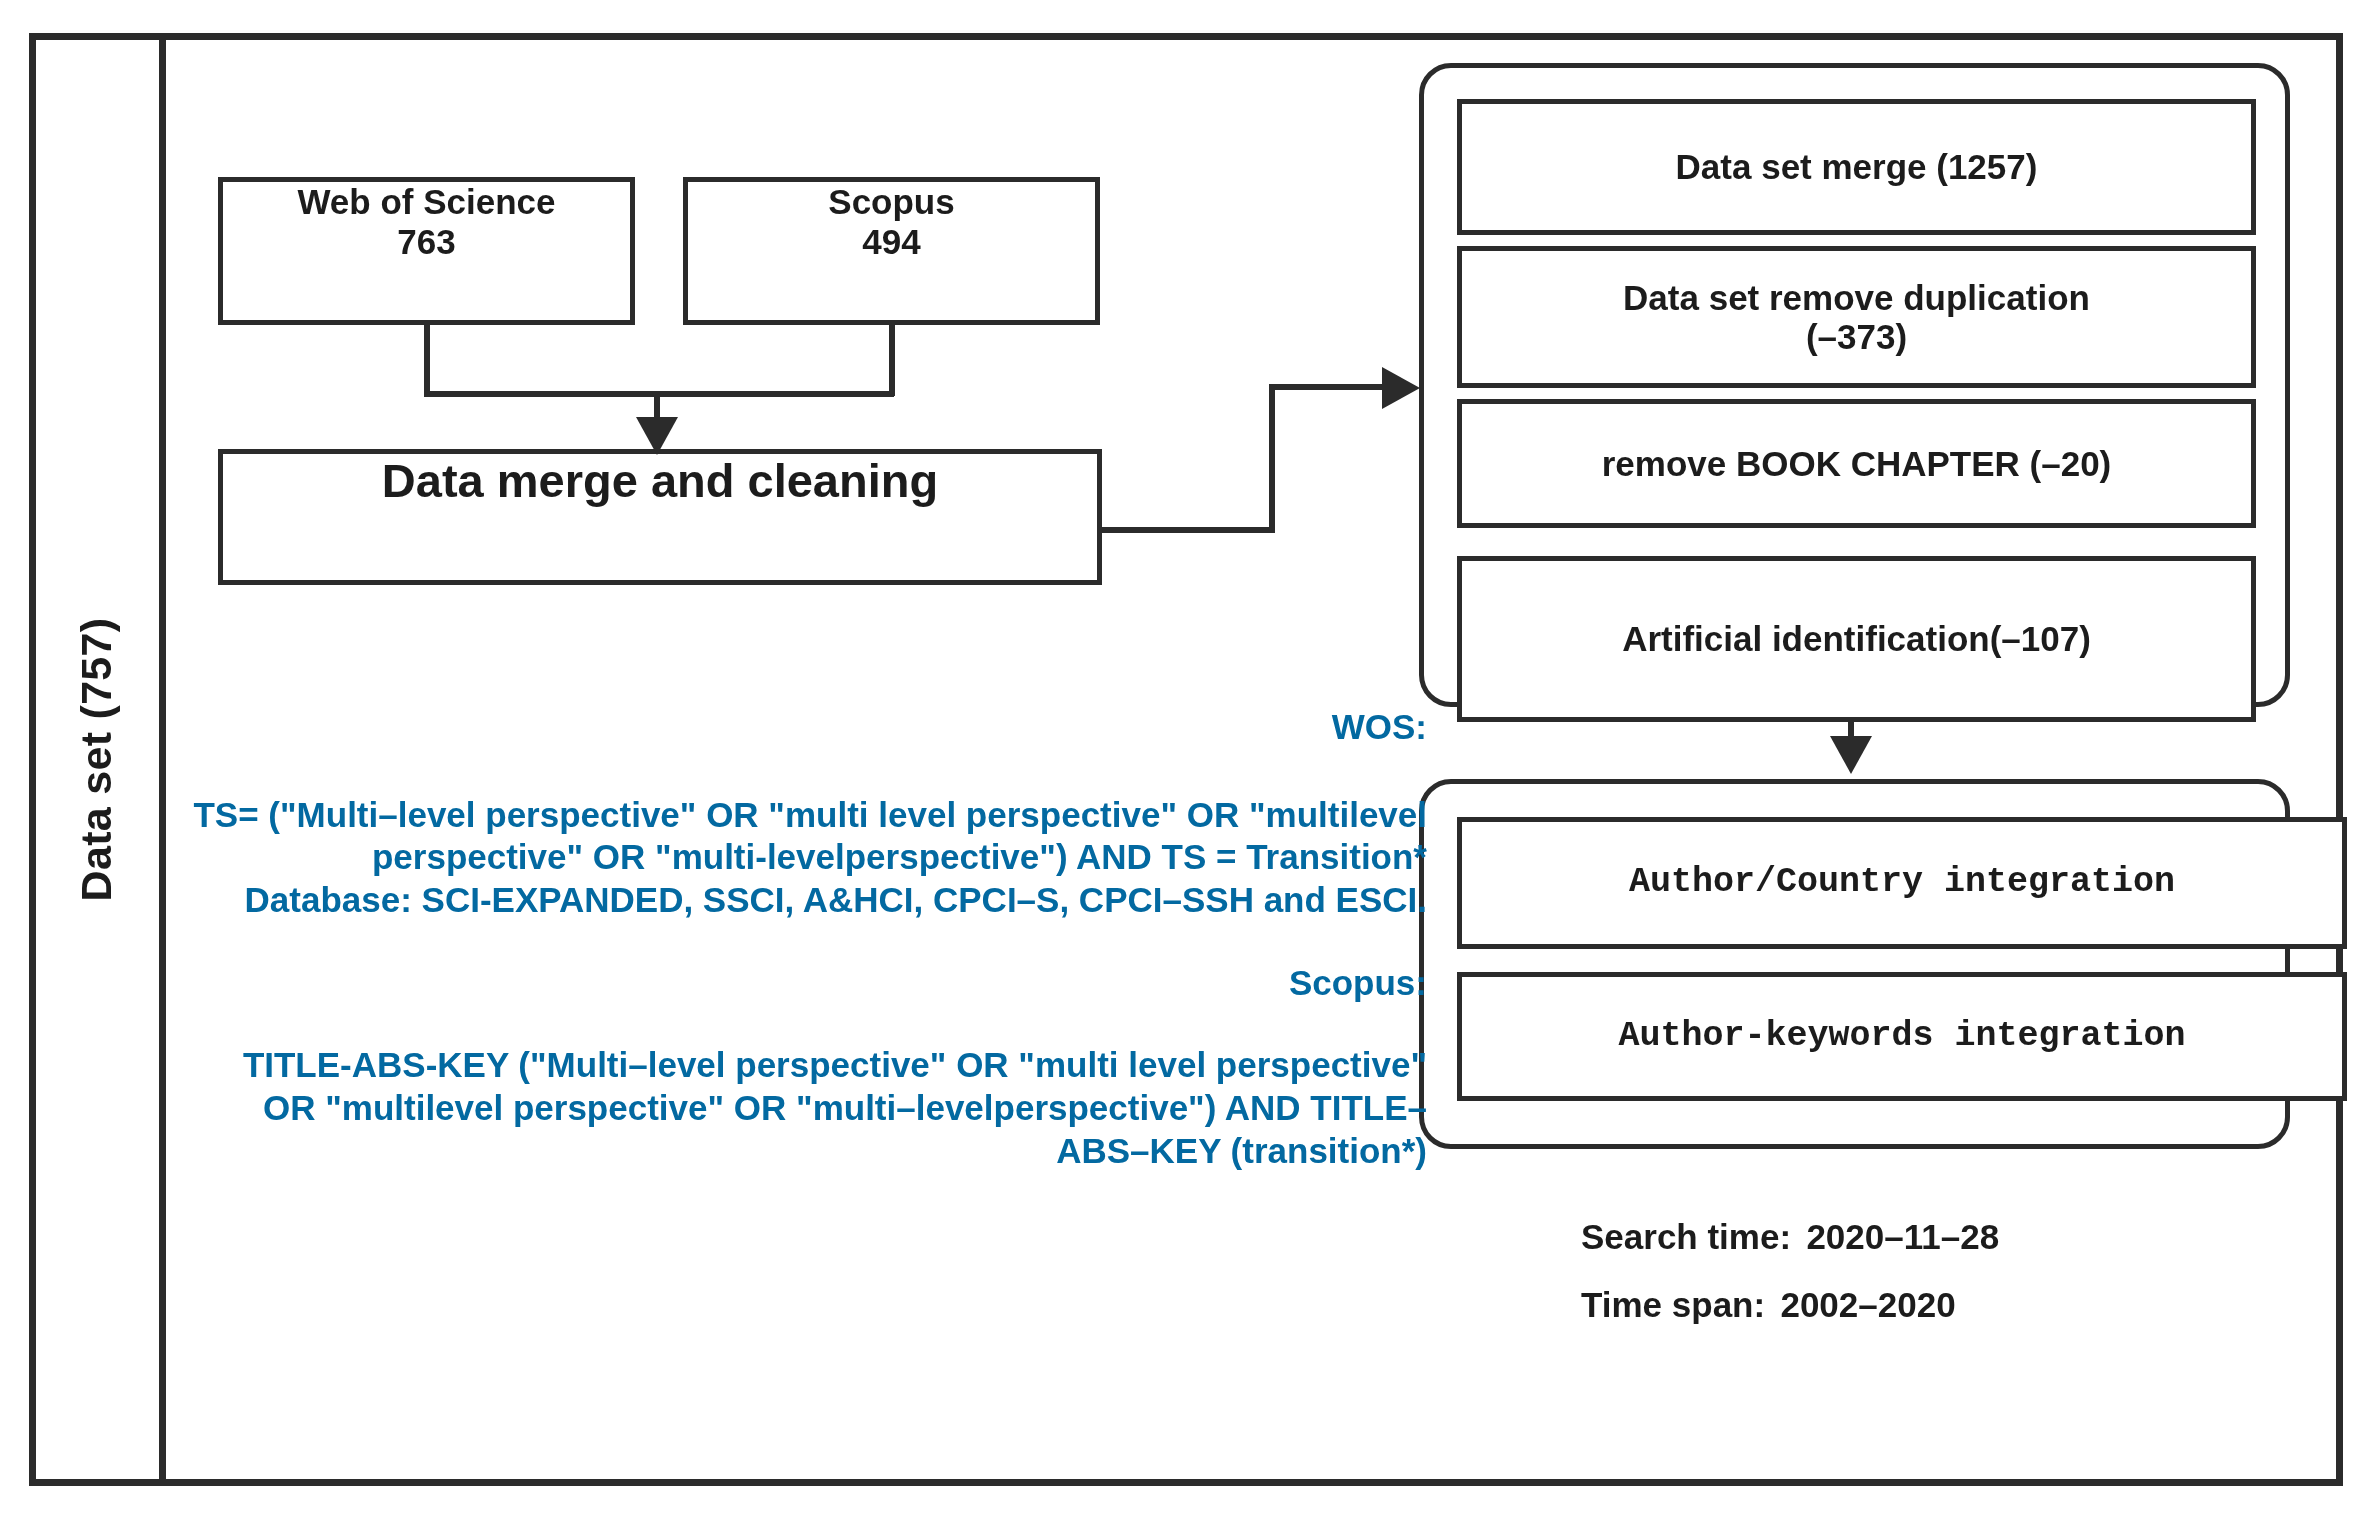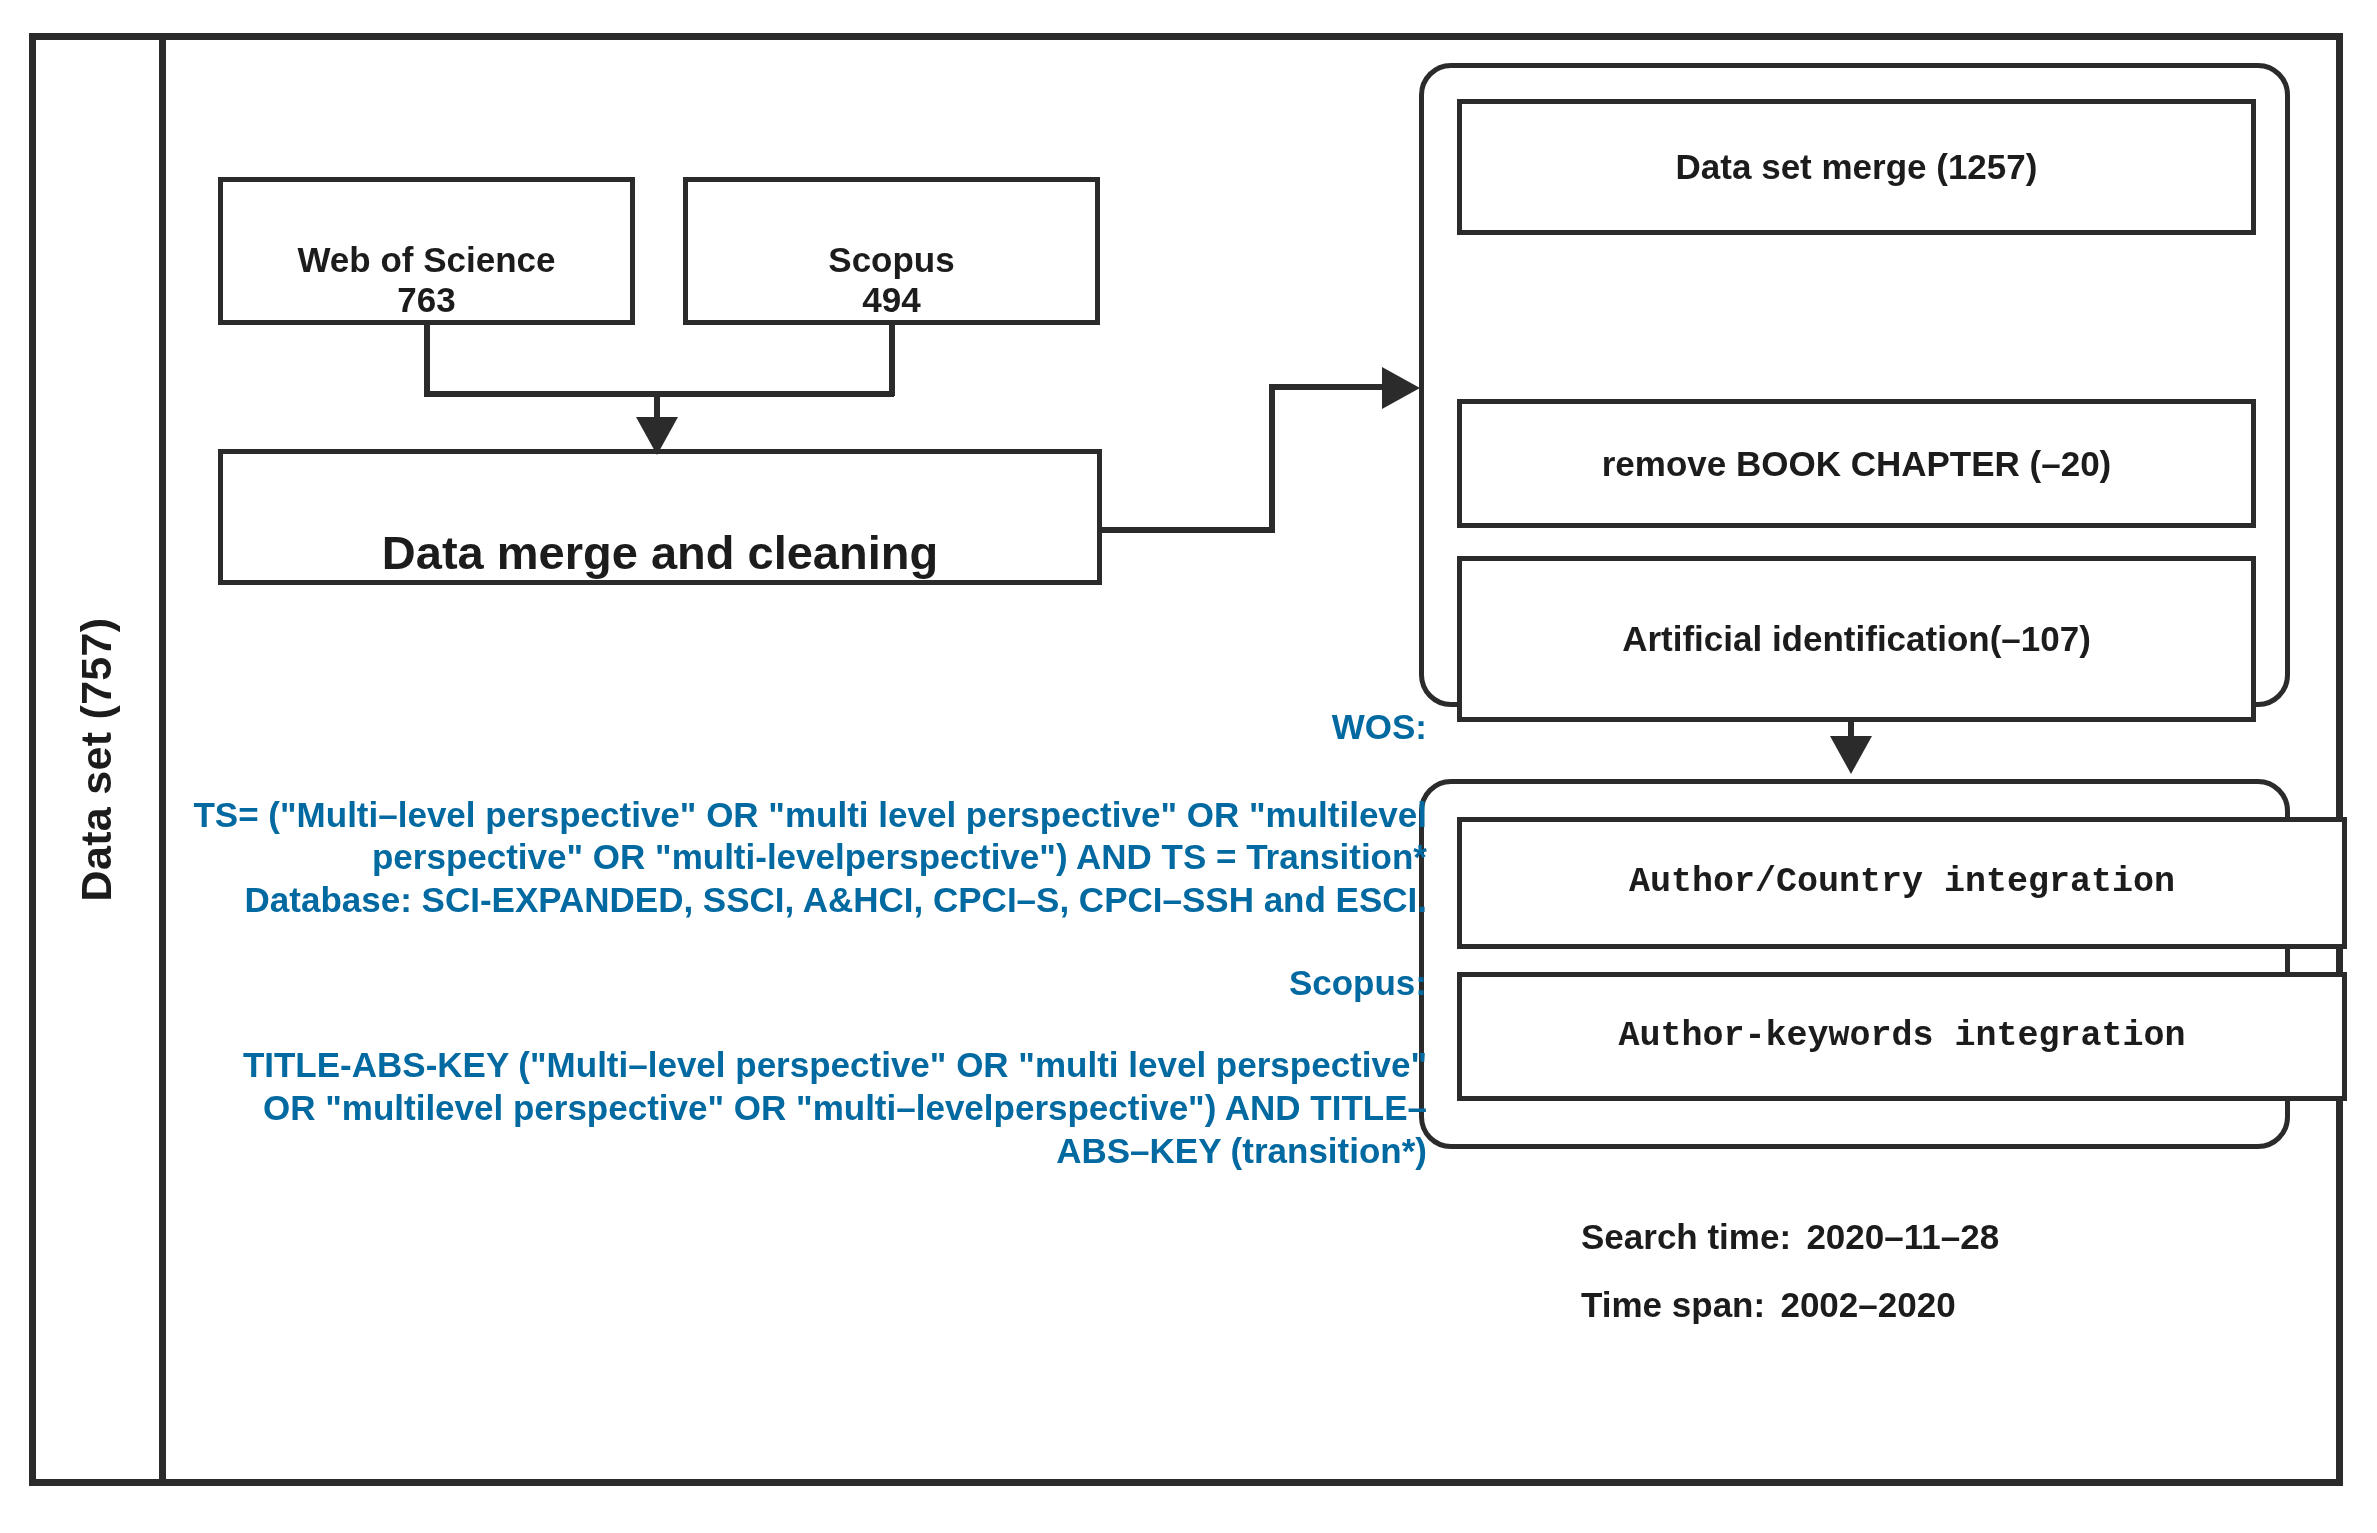--- a/index.html
+++ b/index.html
@@ -59,21 +59,21 @@
     letter-spacing: 0.3px;
   }
 
   
   .pbox {
     position: absolute;
     border: 5.6px solid #2b2b2b;
     box-sizing: border-box;
     background: #ffffff;
     display: flex;
-    align-items: flex-end;
+    align-items: flex-start;
     justify-content: center;
     text-align: center;
     font-weight: bold;
     color: #1c1c1c;
     line-height: 1.14;
     padding: 0 9.7px;
   }
 
   
   #box-wos     { left: 218px;  top: 177px; width: 417px; height: 148px; font-size: 35px; }
@@ -232,20 +232,26 @@
   <div class="conn" id="c-elbow-v"></div>
   <div class="conn" id="c-elbow-h2"></div>
   <div id="arrow-right-group"></div>
 
   <div class="conn" id="c-groups-v"></div>
   <div id="arrow-down-groups"></div>
 
   <div class="group" id="group-cleaning">
     <div class="gbox" id="gb-merge">
       <span>Data set merge (1257)</span>
+    </div>
+    <div class="gbox" id="gb-dedup">
+      <span>
+        <span class="boxline">Data set remove duplication</span>
+        <span class="boxline">(–373)</span>
+      </span>
     </div>
     <div class="gbox" id="gb-chapter">
       <span>remove BOOK CHAPTER (–20)</span>
     </div>
     <div class="gbox" id="gb-artif">
       <span>Artificial identification(–107)</span>
     </div>
   </div>
 
   <div class="group" id="group-integration">

